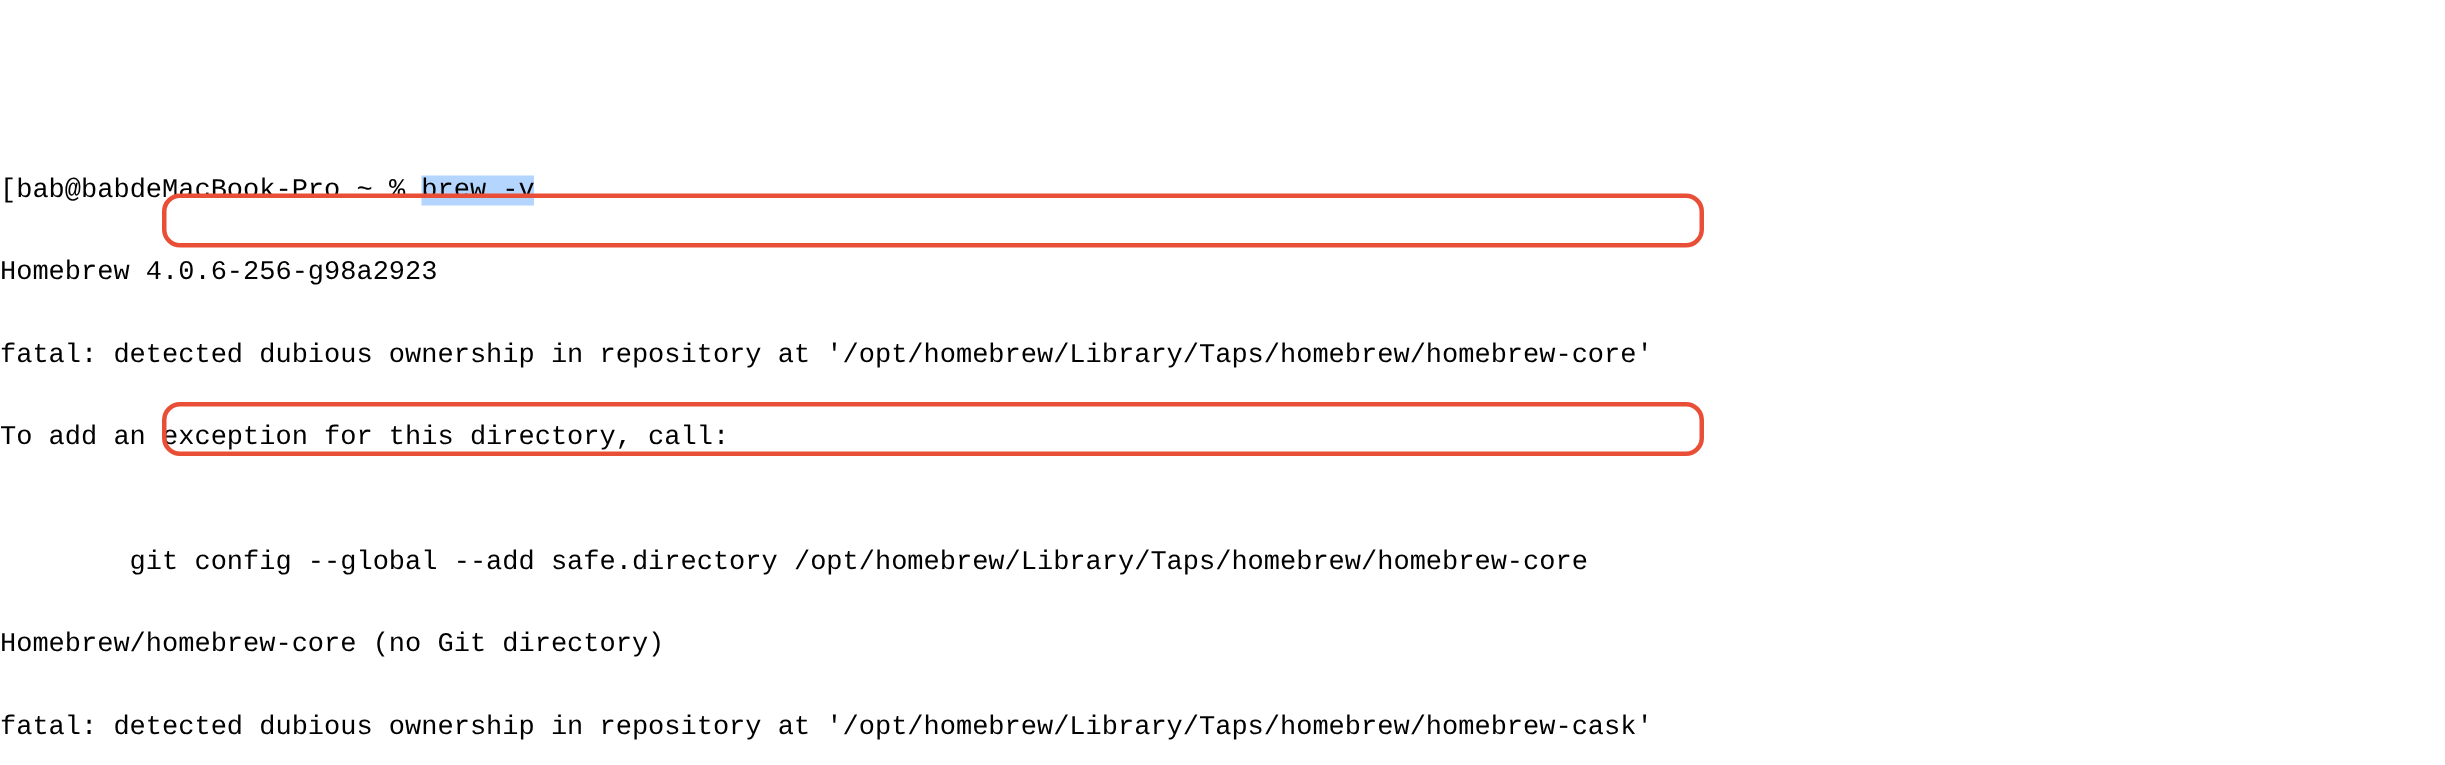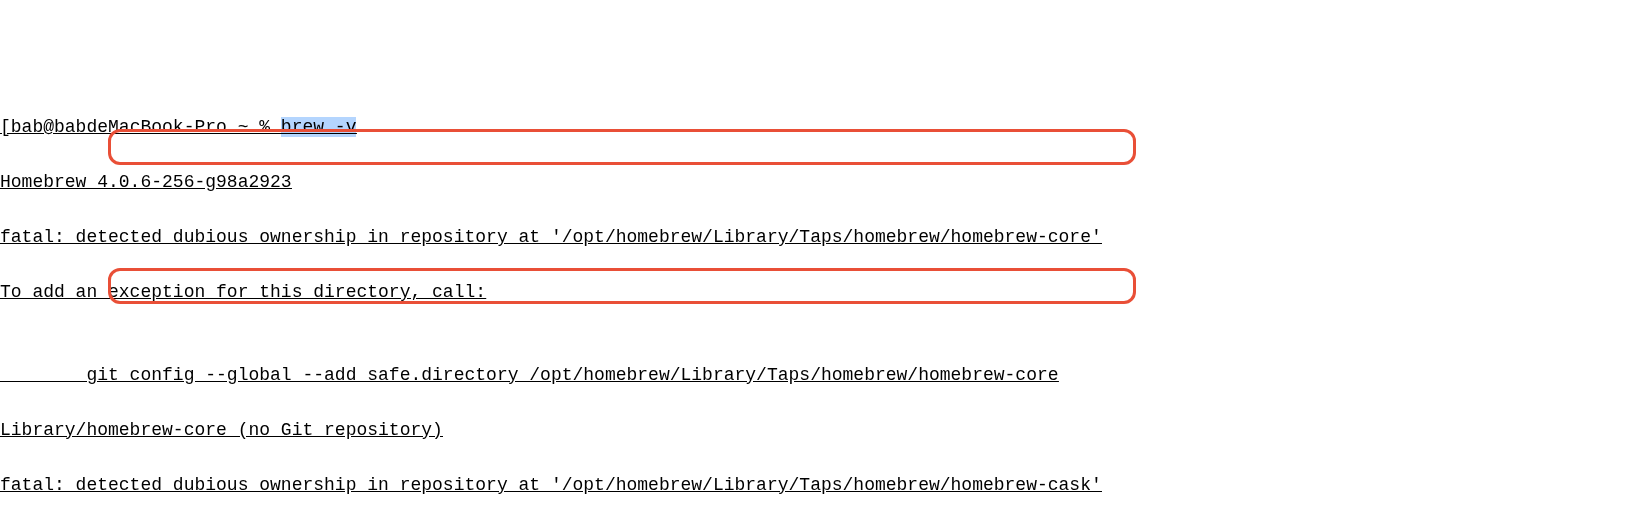--- a/index.html
+++ b/index.html
@@ -1,19 +1,18 @@
 <!DOCTYPE html>
 <html><head>
   <meta charset="utf-8">
   <style>
     * {
       margin: 0;
       padding: 0;
       box-sizing: border-box;
-      text-decoration: underline;
     }
     body {
       font-family: "Menlo", "Monaco", "Courier New", monospace;
       font-size: 18px;
       line-height: 27.5px;
       background: #ffffff;
       color: #000000;
       padding: 4px 0;
       white-space: pre;
       position: relative;
@@ -51,21 +50,21 @@
 <body>
 
 
 
 <div class="line"><span class="bracket">[</span><span>bab@babdeMacBook-Pro ~ % </span><span class="selected">brew -v</span></div>
 <div class="line">Homebrew 4.0.6-256-g98a2923</div>
 <div class="line">fatal: detected dubious ownership in repository at '/opt/homebrew/Library/Taps/homebrew/homebrew-core'</div>
 <div class="line">To add an exception for this directory, call:</div>
 <div class="line"></div>
 <div class="line">        git config --global --add safe.directory /opt/homebrew/Library/Taps/homebrew/homebrew-core</div>
-<div class="line">Library/homebrew-core (no Git repository)</div>
+<div class="line">Homebrew/homebrew-core (no Git directory)</div>
 <div class="line">fatal: detected dubious ownership in repository at '/opt/homebrew/Library/Taps/homebrew/homebrew-cask'</div>
 
 <div class="line"></div>
 
 
 
 
 
 
 

